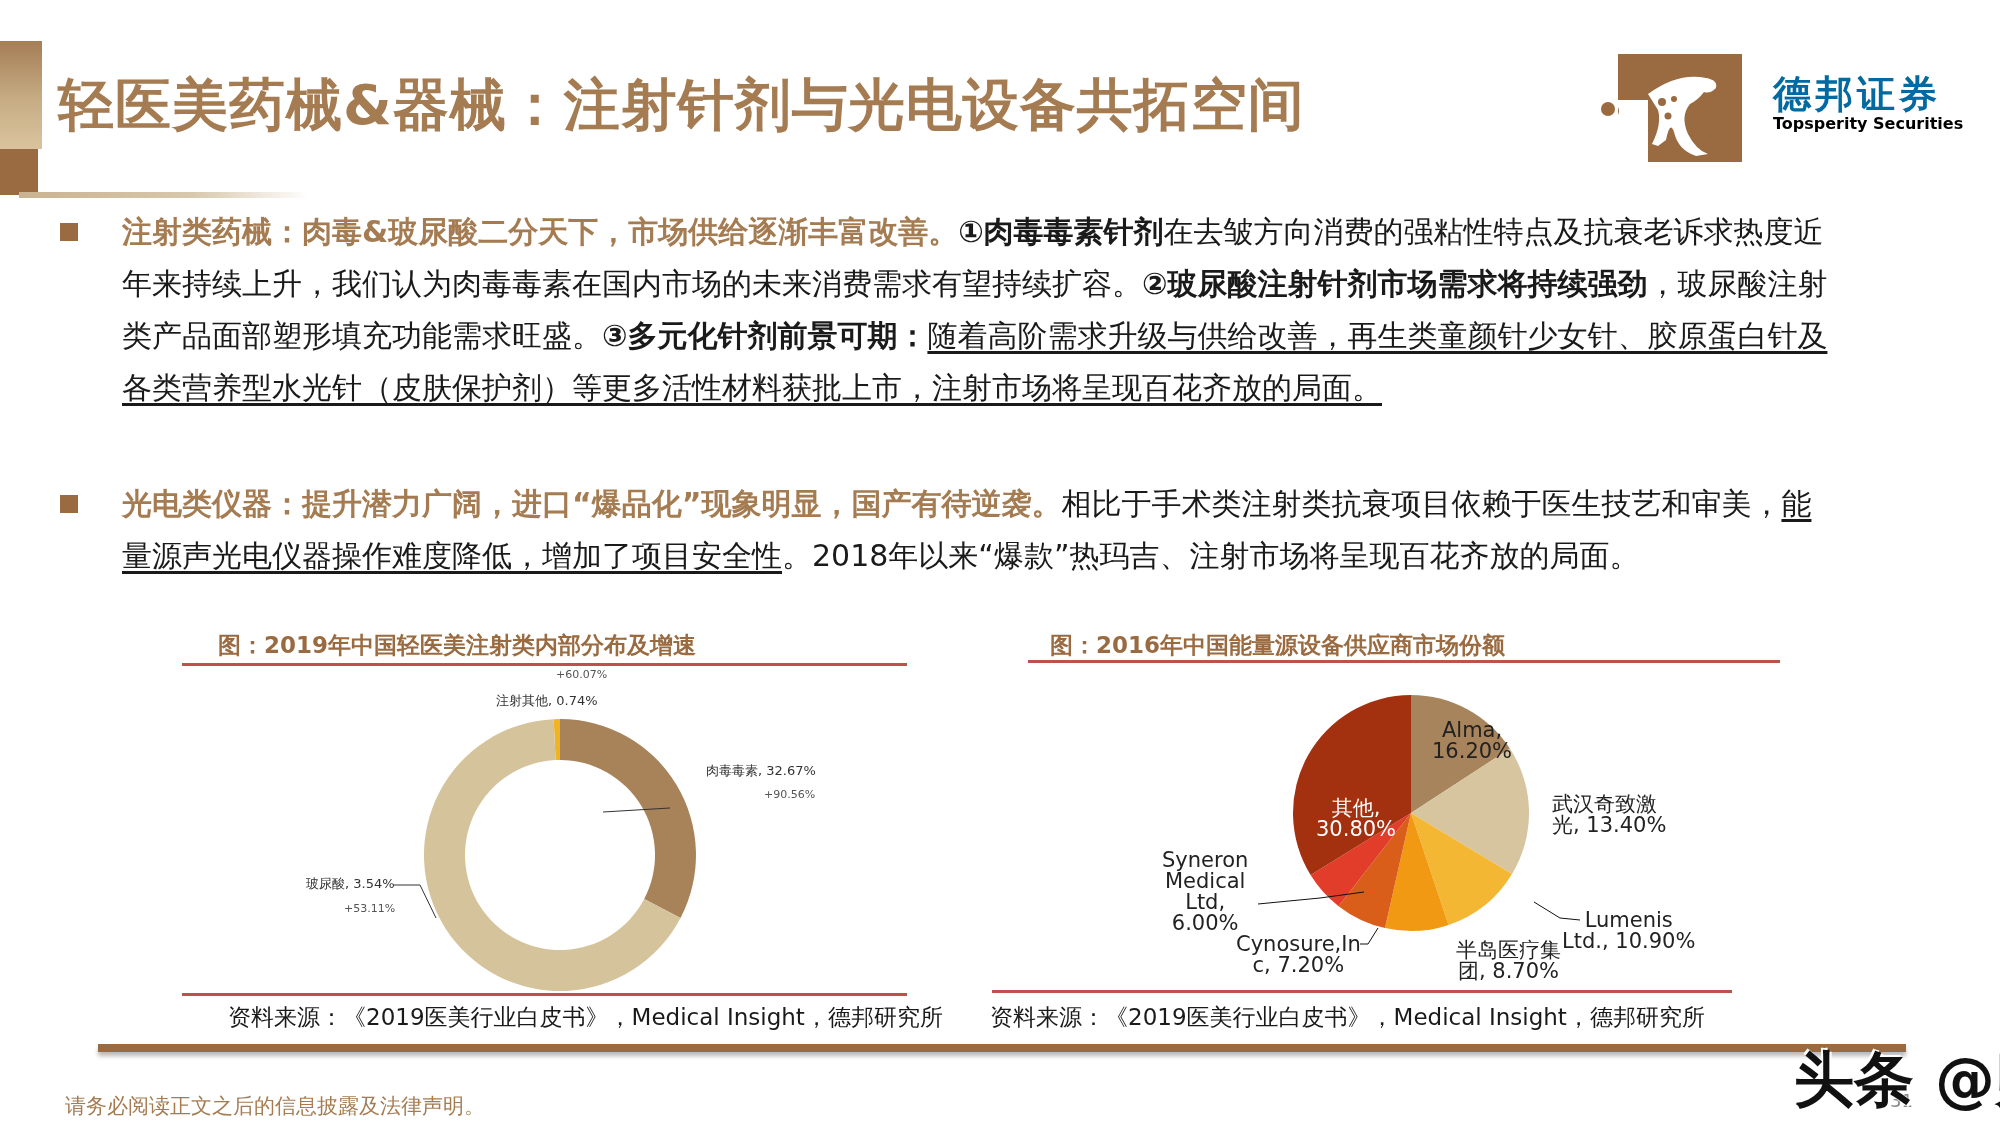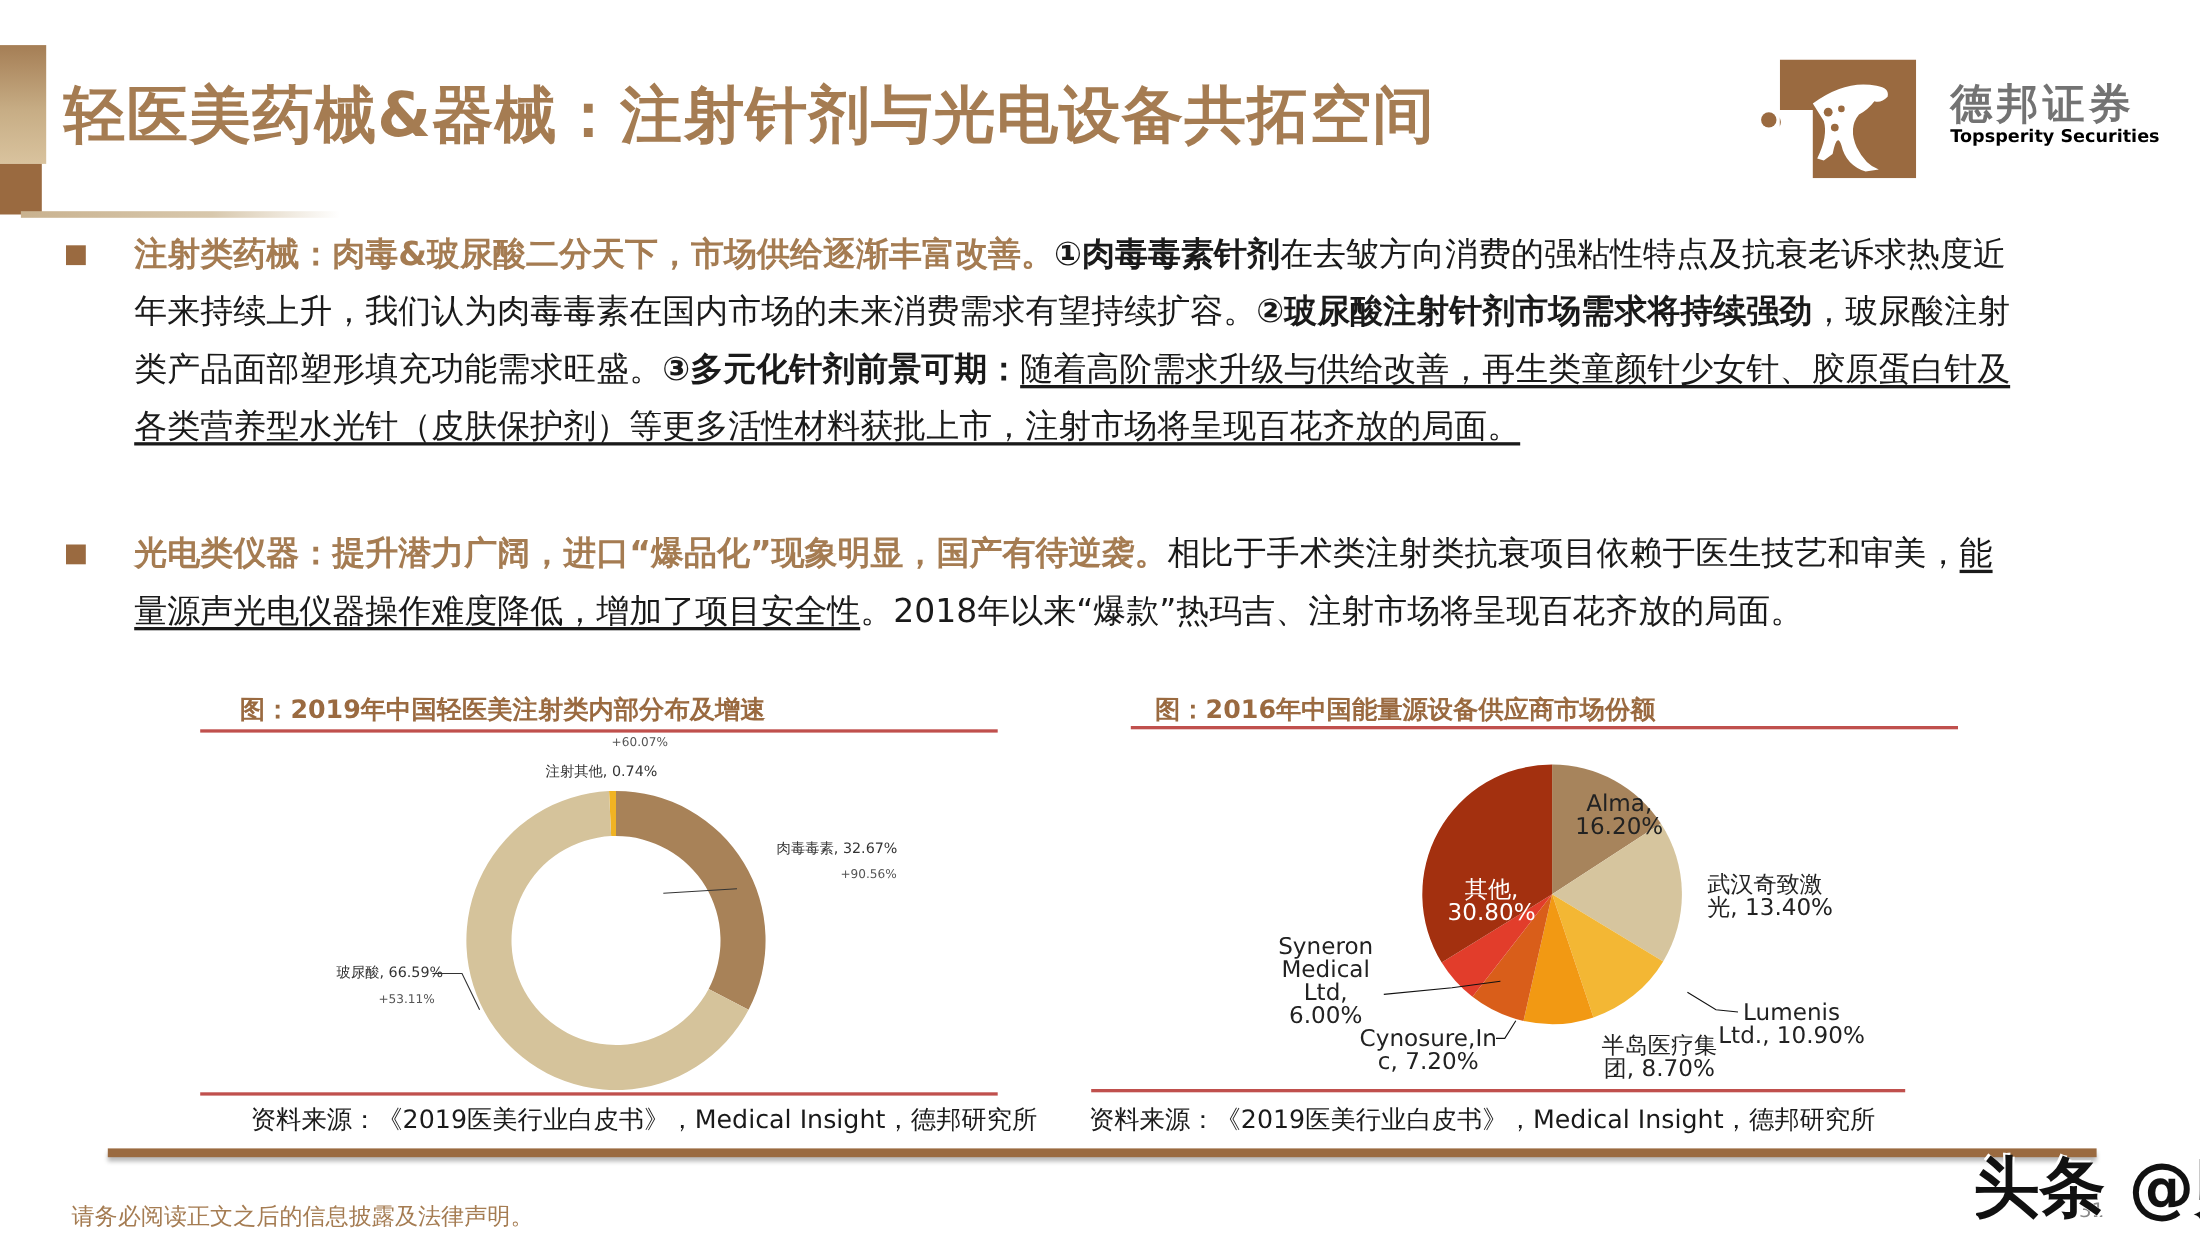--- a/index.html
+++ b/index.html
@@ -9,21 +9,21 @@
   
   .title-bar-accent { position: absolute; left: 0; top: 41px; width: 42px; height: 108px;
     background: linear-gradient(180deg, #a57e55 0%, #c7ad85 55%, #d9c39e 100%); }
   .title-bar-accent-lower { position: absolute; left: 0; top: 149px; width: 38px; height: 46px; background: #9a6a40; }
   .title-underline { position: absolute; left: 19px; top: 192px; width: 290px; height: 6px;
     background: linear-gradient(90deg, #c9b28f 0%, #d8c8ad 60%, rgba(255,255,255,0) 100%); }
   .page-title { position: absolute; left: 58px; top: 68px; font-size: 56px; font-weight: bold;
     color: #a57c52; letter-spacing: 1px; white-space: nowrap; }
 
   .logo { position: absolute; left: 1618px; top: 54px; width: 124px; height: 108px; }
-  .brand-cn { position: absolute; left: 1773px; top: 69px; font-size: 38px; font-weight: bold; color: #737373; letter-spacing: 4px; }
+  .brand-cn { position: absolute; left: 1773px; top: 69px; font-size: 38px; font-weight: bold; color: #0369a1; letter-spacing: 4px; }
   .brand-en { position: absolute; left: 1773px; top: 114px; font-size: 16px; font-weight: bold; color: #000000; }
 
   
   .section { position: absolute; left: 60px; width: 1760px; }
   .bullet { position: absolute; left: 0; width: 18px; height: 18px; background: #9a6a40; }
   .para { position: absolute; left: 62px; width: 1710px; font-size: 30px; line-height: 52px; color: #1a1a1a; }
   .hl { color: #a57c52; font-weight: bold; }
   .b { font-weight: bold; }
   .u { text-decoration: underline; text-underline-offset: 5px; }
 
@@ -88,21 +88,21 @@
   <path d="M 120.5 63.0 A 136 136 0 1 1 -6.31 -135.85 L -4.41 -94.9 A 95 95 0 1 0 84.2 44.0 Z" fill="#d5c39b"></path>
 </svg>
 <svg style="position:absolute;left:380px;top:770px;width:340px;height:200px" viewBox="0 0 340 200">
   <polyline points="223,42 290,38" fill="none" stroke="#333" stroke-width="1"></polyline>
   <polyline points="13,115 40,115 56,148" fill="none" stroke="#333" stroke-width="1"></polyline>
 </svg>
 <div class="lbl-i" style="left:556px;top:668px;">+60.07%</div>
 <div class="lbl" style="left:496px;top:692px;">注射其他, 0.74%</div>
 <div class="lbl" style="left:706px;top:762px;">肉毒毒素, 32.67%</div>
 <div class="lbl-i" style="left:764px;top:788px;">+90.56%</div>
-<div class="lbl" style="left:306px;top:875px;">玻尿酸, 66.59%</div>
+<div class="lbl" style="left:306px;top:875px;">玻尿酸, 3.54%</div>
 <div class="lbl-i" style="left:344px;top:902px;">+53.11%</div>
 
 <div class="rule-red" style="left:182px;top:993px;width:725px;"></div>
 <div class="source" style="left:228px;top:1002px;">资料来源：《2019医美行业白皮书》，Medical Insight，德邦研究所</div>
 
 <div class="chart-title" style="left:1050px;top:630px;">图：2016年中国能量源设备供应商市场份额</div>
 <div class="rule-red" style="left:1028px;top:660px;width:752px;"></div>
 
 <svg style="position:absolute;left:1286px;top:688px;width:250px;height:250px" viewBox="-125 -125 250 250">
 

